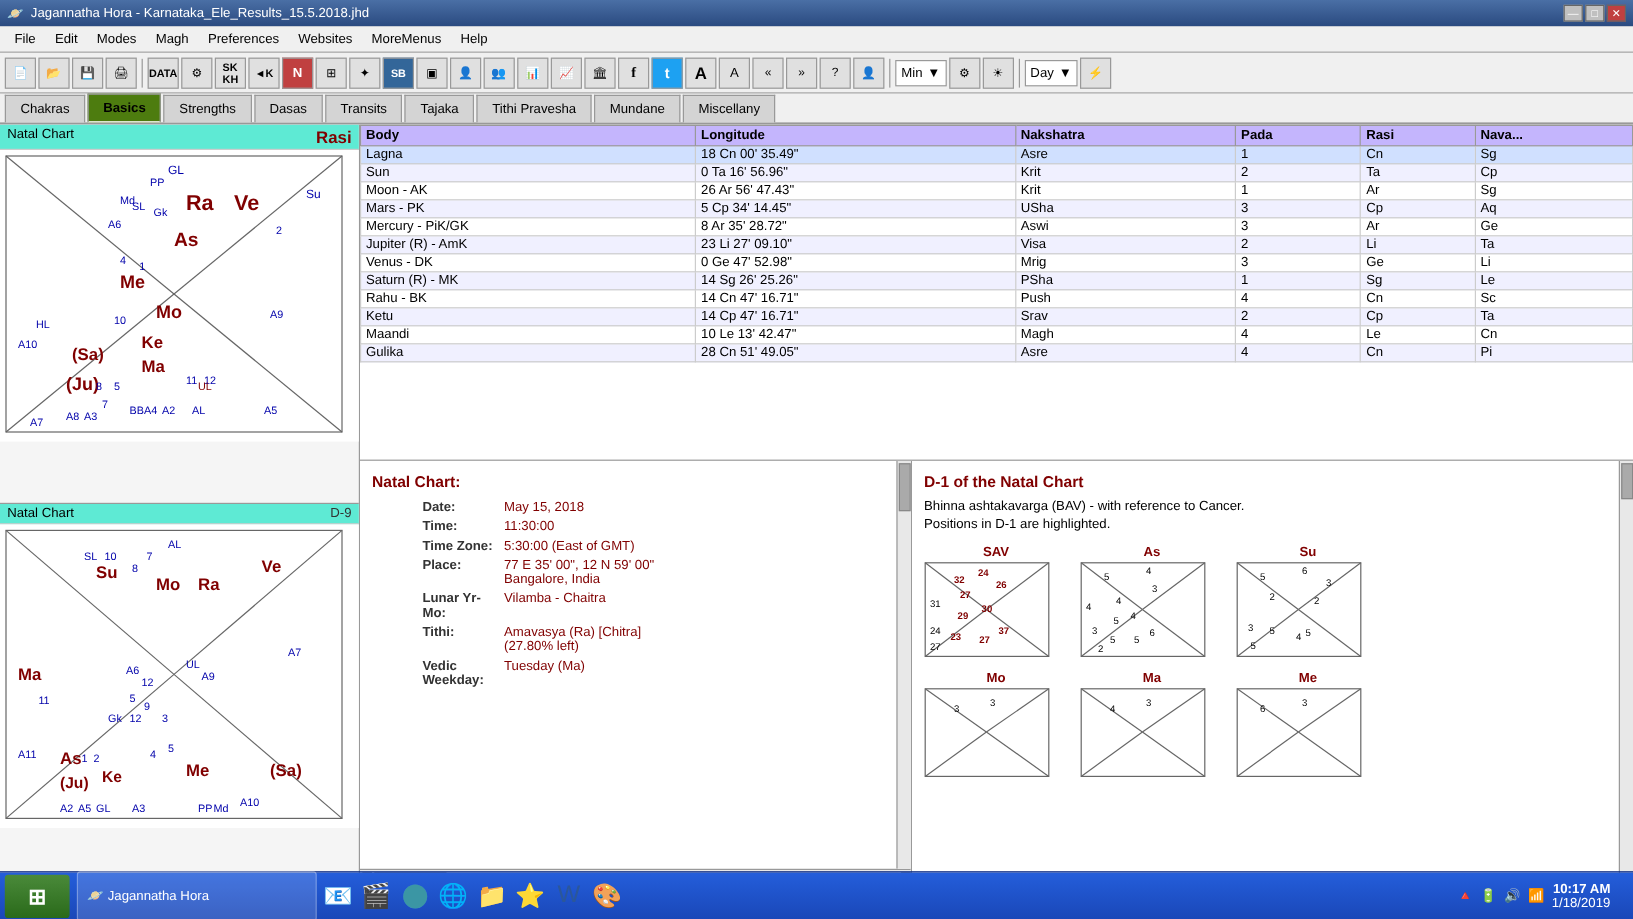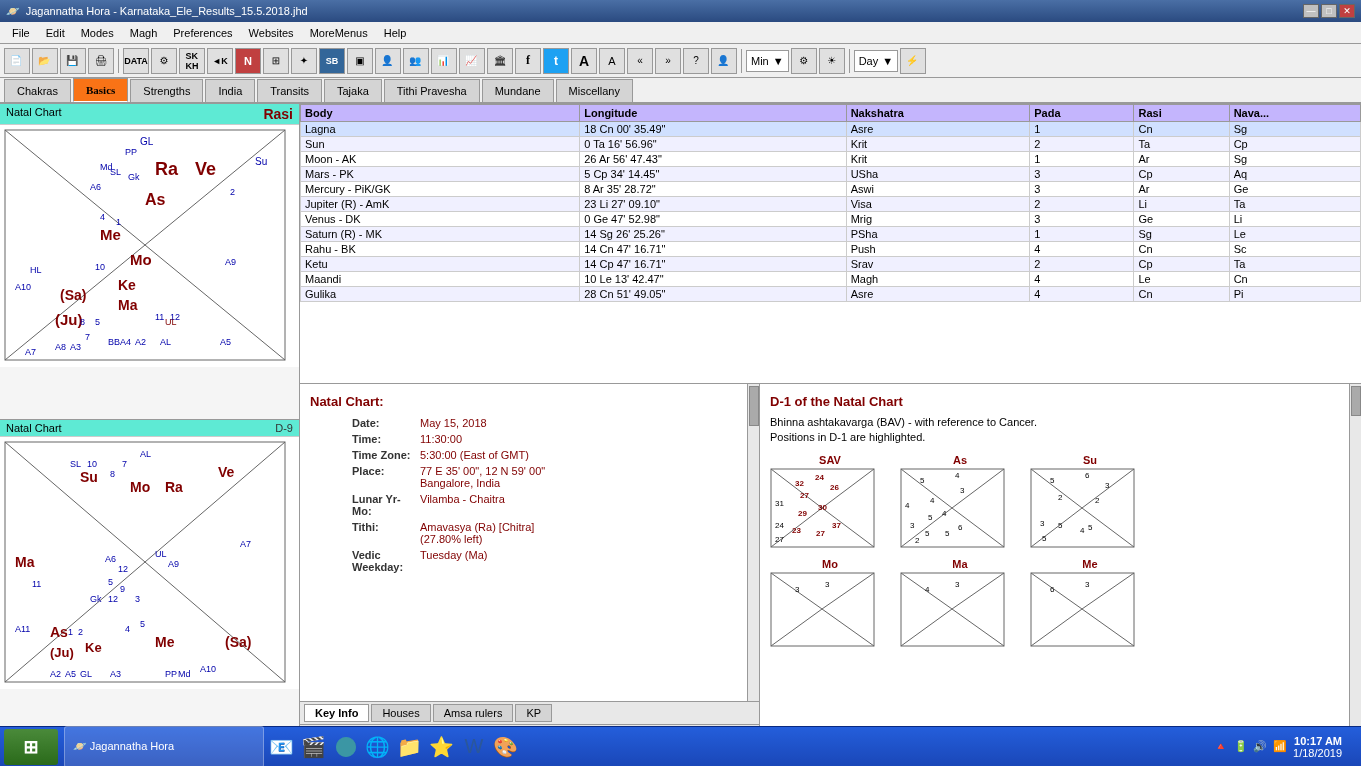--- a/index.html
+++ b/index.html
@@ -16,21 +16,21 @@
     
     
     #toolbar { background: #f0f0f0; height: 34px; display: flex; align-items: center; padding: 0 4px; border-bottom: 1px solid #999; gap: 2px; }
     .tool-btn { width: 26px; height: 26px; background: #e0e0e0; border: 1px solid #999; display: flex; align-items: center; justify-content: center; font-size: 10px; cursor: pointer; }
     .tool-sep { width: 1px; height: 24px; background: #999; margin: 0 2px; }
     .tool-dropdown { display: flex; align-items: center; border: 1px solid #999; background: #fff; height: 22px; padding: 0 4px; font-size: 11px; }
     
     
     #tabs { background: #f0f0f0; height: 26px; display: flex; align-items: flex-end; padding: 0 4px; border-bottom: 2px solid #999; }
     .tab { padding: 5px 12px; font-size: 11px; border: 1px solid #999; border-bottom: none; background: #d4d4d4; cursor: pointer; margin-right: 2px; }
-    .tab.active { background: #f97316; border-bottom: 1px solid #fff; color: #000; font-weight: bold; font-family: Liberation Serif, serif; }
+    .tab.active { background: #4d7c0f; border-bottom: 1px solid #fff; color: #000; font-weight: bold; }
     
     
     #main { display: flex; height: calc(766px - 22px - 22px - 34px - 26px - 30px); background: #fff; }
     
     
     #left-panel { width: 300px; display: flex; flex-direction: column; border-right: 1px solid #999; background: #f5f5f5; flex-shrink: 0; }
     
     
     .chart-container { flex: 1; position: relative; border-bottom: 1px solid #999; }
     .chart-title { background: #5eead4; padding: 2px 6px; font-size: 11px; border-bottom: 1px solid #ccc; display: flex; justify-content: space-between; }
@@ -157,21 +157,21 @@
     <span>Day</span>
     <span style="margin-left:4px;">▼</span>
   </div>
   <div class="tool-btn">⚡</div>
 </div>
 
 <div id="tabs">
   <div class="tab">Chakras</div>
   <div class="tab active">Basics</div>
   <div class="tab">Strengths</div>
-  <div class="tab">India</div>
+  <div class="tab">Dasas</div>
   <div class="tab">Transits</div>
   <div class="tab">Tajaka</div>
   <div class="tab">Tithi Pravesha</div>
   <div class="tab">Mundane</div>
   <div class="tab">Miscellany</div>
 </div>
 
 <div id="main">
 
   <div id="left-panel">
@@ -463,26 +463,20 @@
             <div class="info-row">
               <span class="info-label">Vedic Weekday:</span>
               <span class="info-value">Tuesday (Ma)</span>
             </div>
           </div>
 
           <div style="position:absolute;right:0;top:0;width:12px;height:100%;background:#e8e8e8;border-left:1px solid #999;">
             <div style="width:10px;height:40px;background:#aaa;margin:2px 1px;border:1px solid #888;"></div>
           </div>
         </div>
-        <div class="info-tabs">
-          <div class="info-tab active">Key Info</div>
-          <div class="info-tab">Houses</div>
-          <div class="info-tab">Amsa rulers</div>
-          <div class="info-tab">KP</div>
-        </div>
 
         <div style="height:12px;background:#e8e8e8;border-top:1px solid #999;display:flex;align-items:center;">
           <div style="width:8px;height:8px;border:1px solid #888;background:#aaa;margin-left:2px;">◄</div>
           <div style="flex:1;height:8px;background:#e0e0e0;margin:0 2px;">
             <div style="width:60px;height:8px;background:#aaa;border:1px solid #888;"></div>
           </div>
           <div style="width:8px;height:8px;border:1px solid #888;background:#aaa;">►</div>
         </div>
       </div>
 

